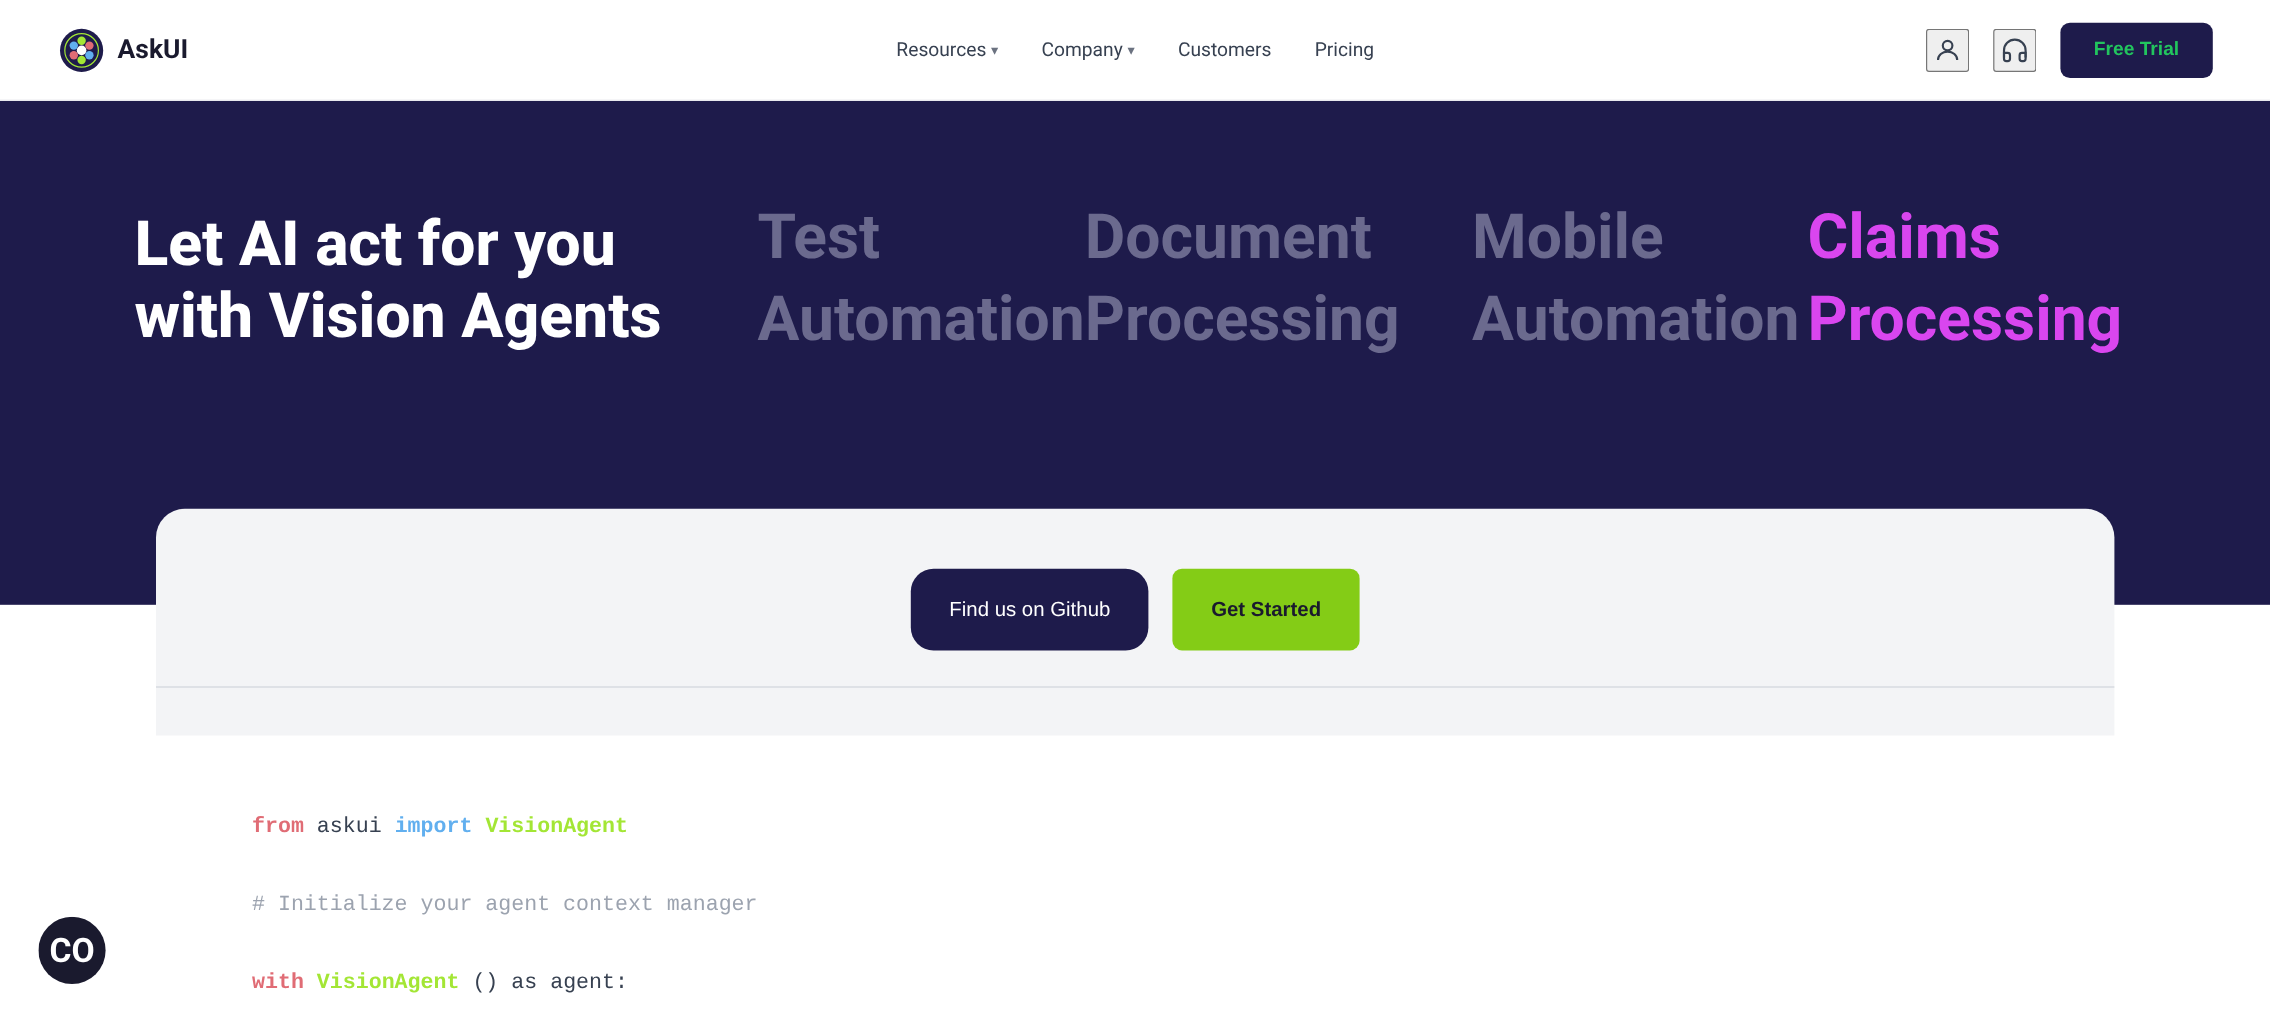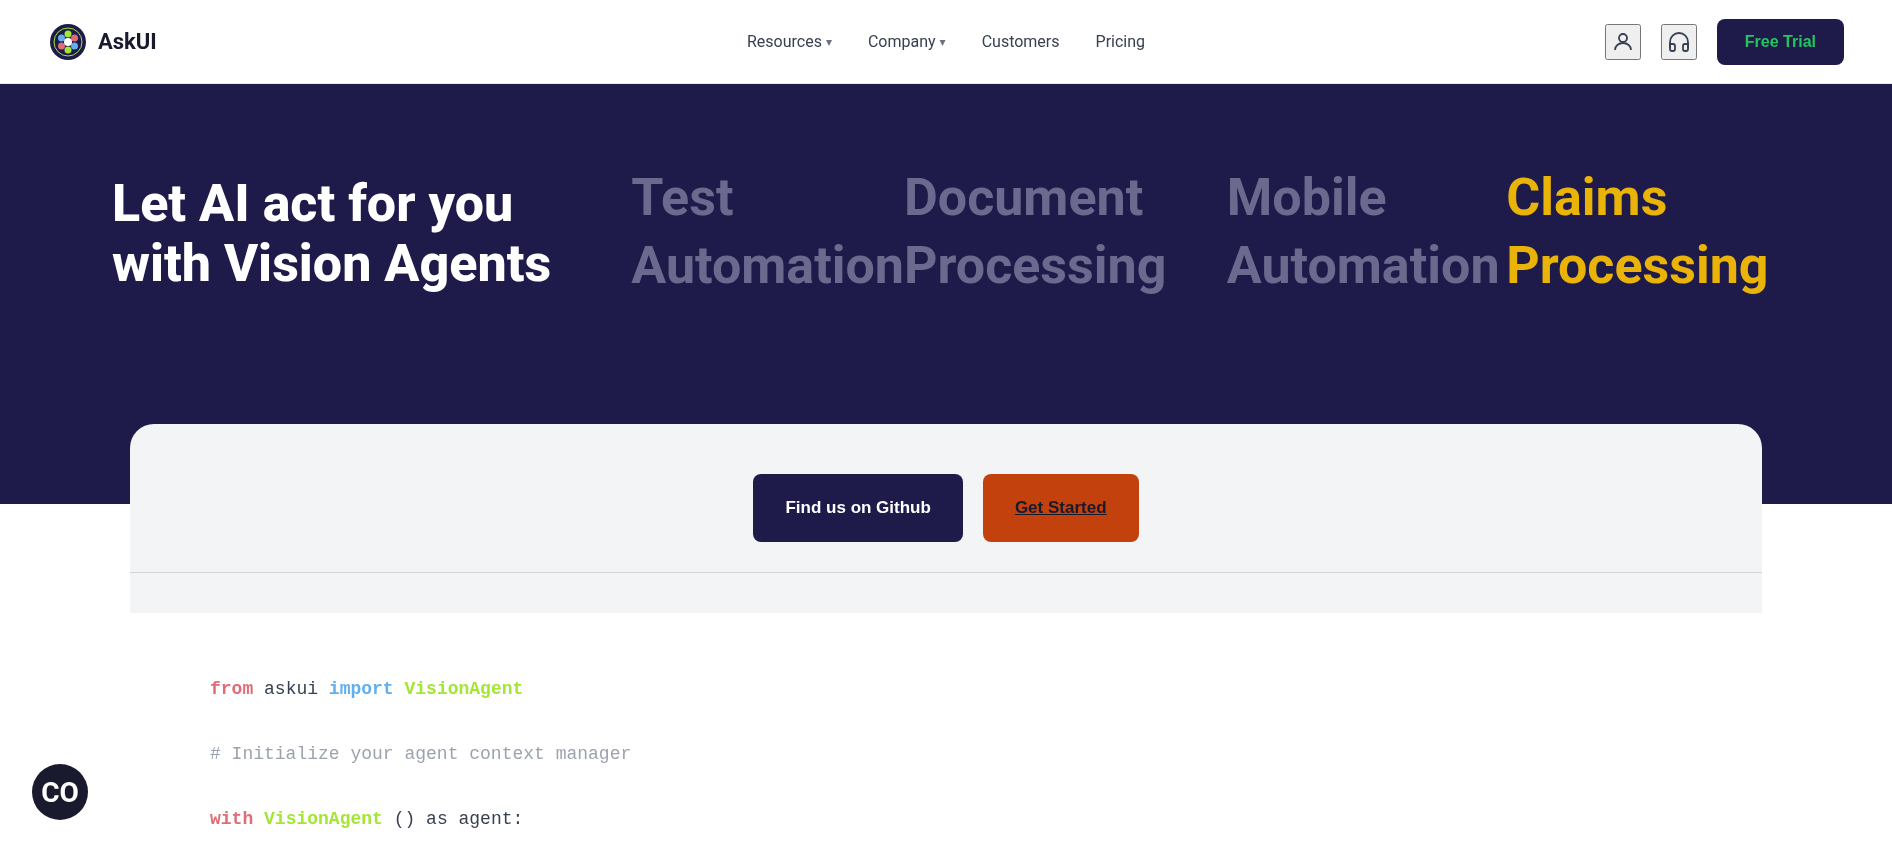--- a/index.html
+++ b/index.html
@@ -135,21 +135,21 @@
     }
 
     .hero-use-case {
       font-size: 52px;
       font-weight: 700;
       line-height: 1.3;
       color: #6b6a8e;
     }
 
     .hero-use-case.active {
-      color: #eab308;
+      color: #d946ef;
     }
 
     
     .cta-section {
       background: #f3f4f6;
       border-radius: 24px 24px 0 0;
       margin: 0 130px;
       position: relative;
       z-index: 10;
       margin-top: -80px;
@@ -160,37 +160,36 @@
       display: flex;
       gap: 20px;
       justify-content: center;
       margin-bottom: 30px;
     }
 
     .github-btn {
       background: #1e1b4b;
       color: #ffffff;
       border: none;
-      border-radius: 8px;
+      border-radius: 19px;
       padding: 24px 32px;
       font-size: 17px;
-      font-weight: 700;
+      font-weight: 400;
       cursor: pointer;
     }
 
     .get-started-btn {
-      background: #c2410c;
+      background: #84cc16;
       color: #1a1a2e;
       border: none;
       border-radius: 8px;
       padding: 16px 32px;
       font-size: 17px;
       font-weight: 700;
       cursor: pointer;
-      text-decoration: underline;
     }
 
     .divider {
       border: none;
       border-top: 1px solid #d1d5db;
       margin: 0 -60px 0;
     }
 
     
     .code-section {

